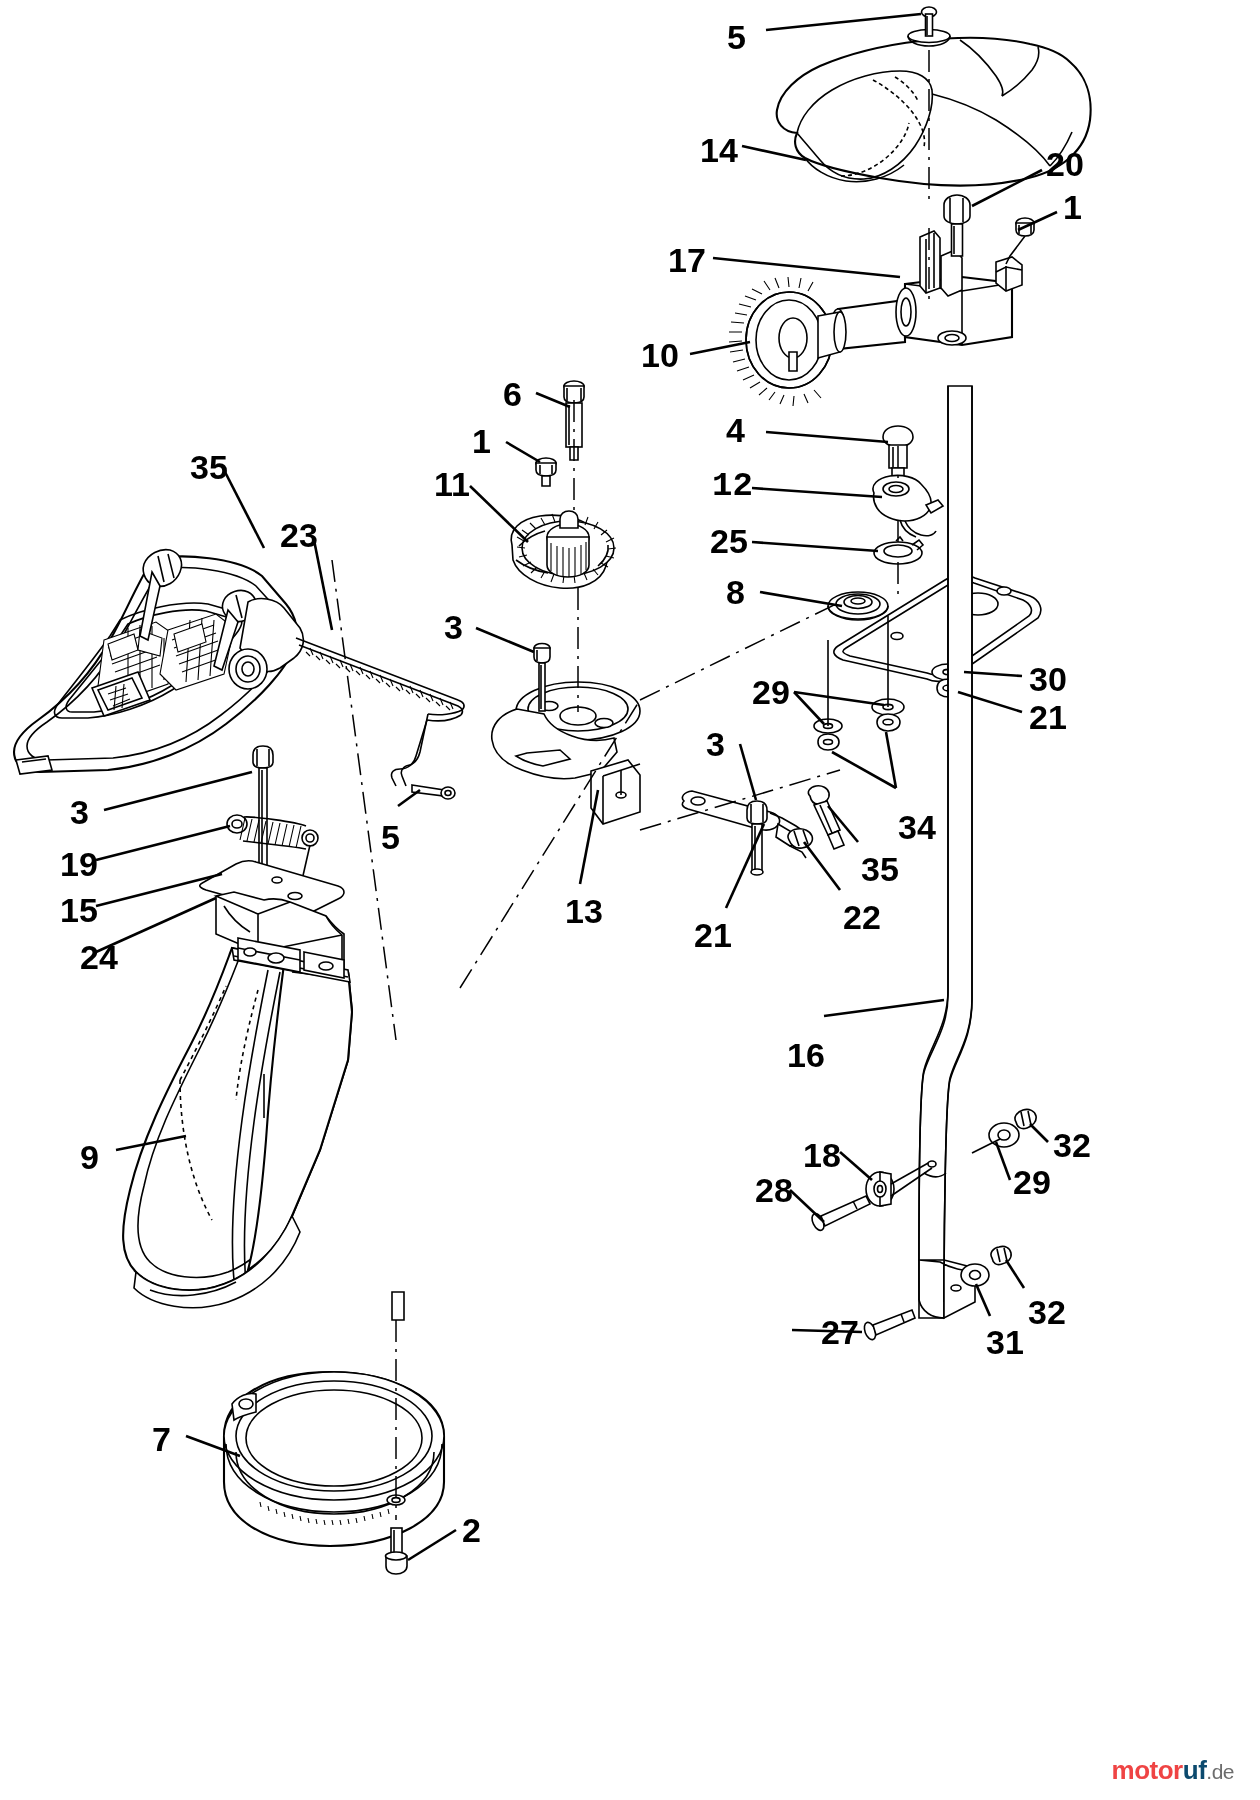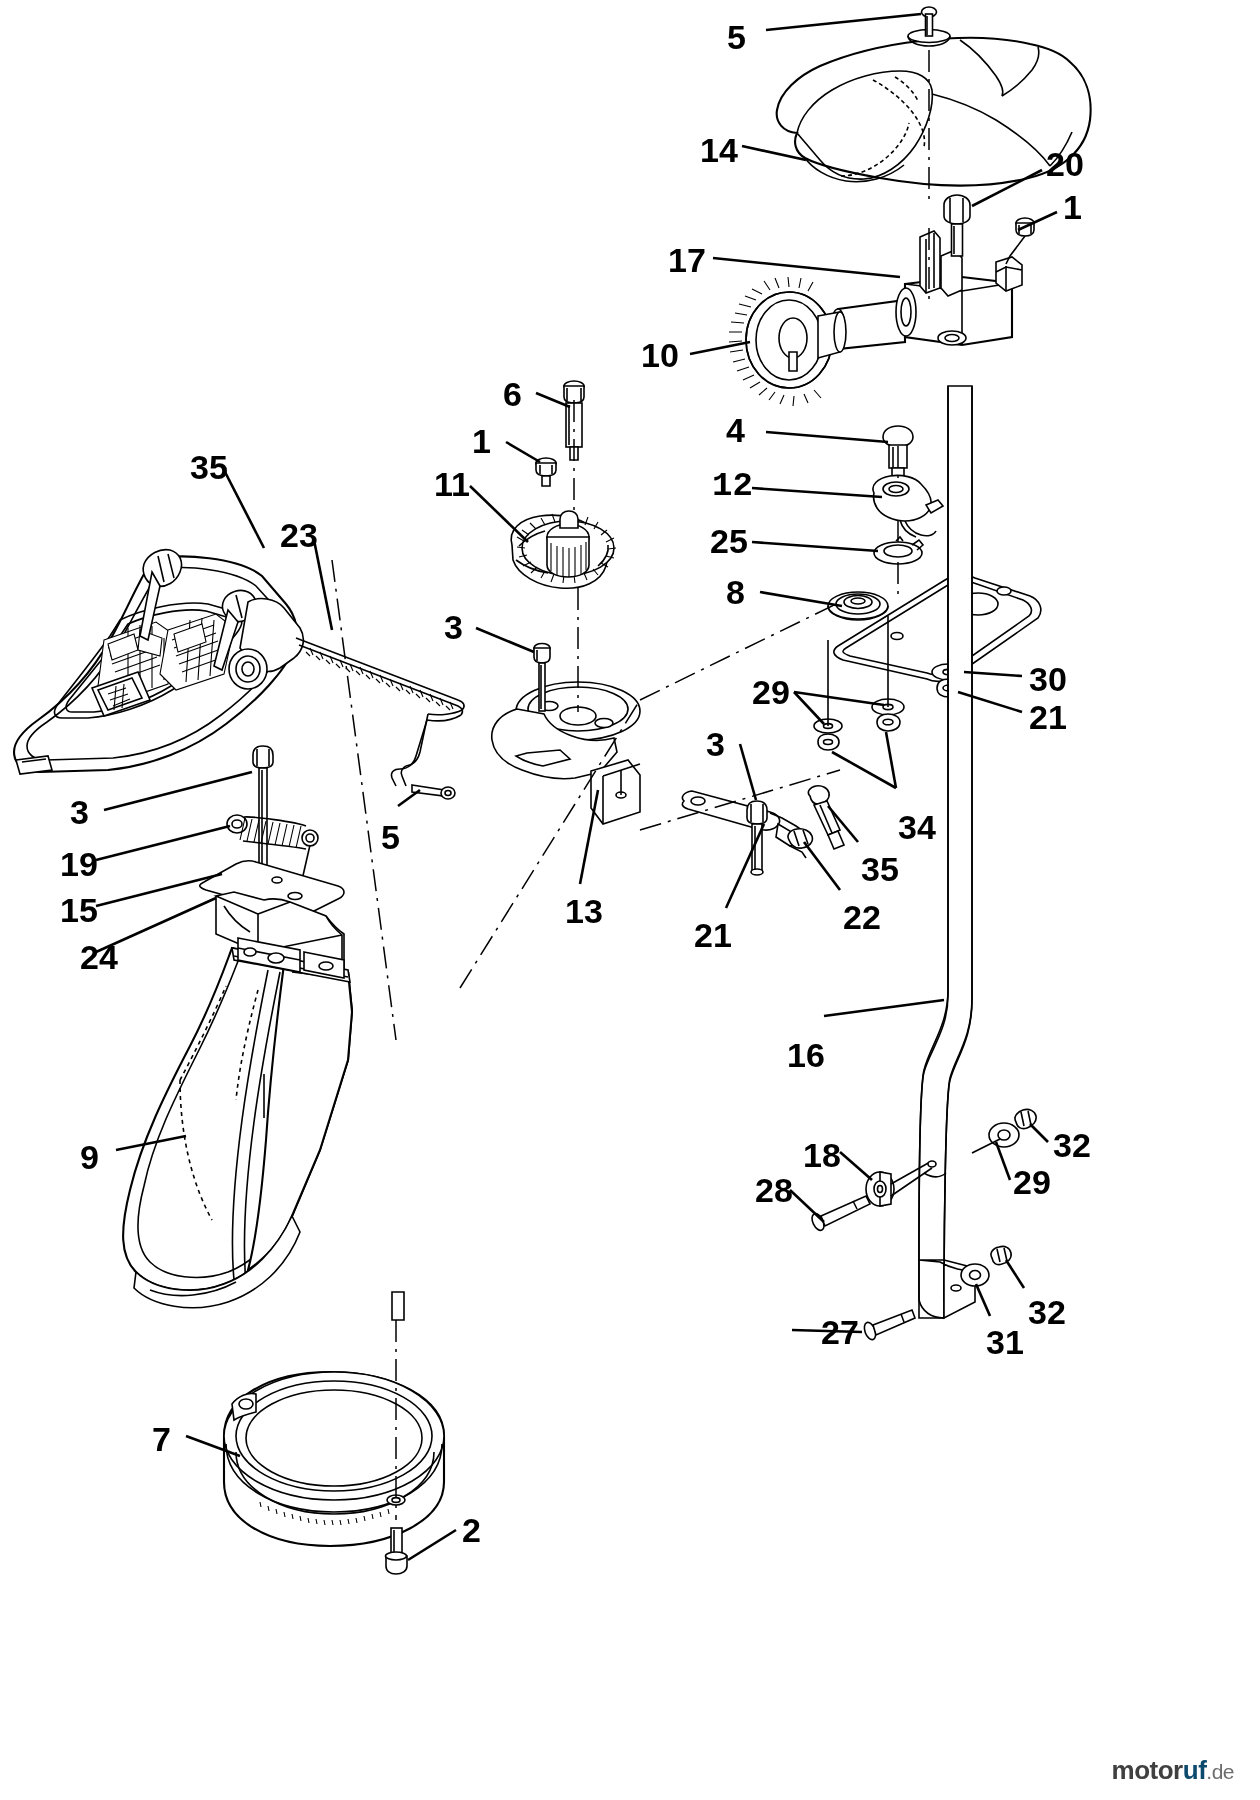--- a/index.html
+++ b/index.html
@@ -24,21 +24,21 @@
     letter-spacing:0px;
   }
   .watermark{
     position:absolute;
     right:26px;bottom:14px;
     font-family:"Liberation Sans", sans-serif;
     font-size:26px;font-weight:700;
     letter-spacing:-0.5px;
     pointer-events:auto;
   }
-  .wm-motor{color:#404040;}
+  .wm-motor{color:#ef4444;}
   .wm-uf{color:#0c4a6e;}
   .wm-de{color:#6d6d6d;font-weight:400;font-size:21px;margin-top:12px;}
   
   .ln{stroke:#000;fill:none;}
   .thin{stroke-width:1.6;}
   .med{stroke-width:2.1;}
   .lead{stroke:#000;stroke-width:2.6;fill:none;}
   .cl{stroke:#000;stroke-width:1.5;fill:none;stroke-dasharray:22 7 3 7;}
   .hatch{stroke:#000;stroke-width:1.1;fill:none;}
   .wht{fill:#ffffff;}

